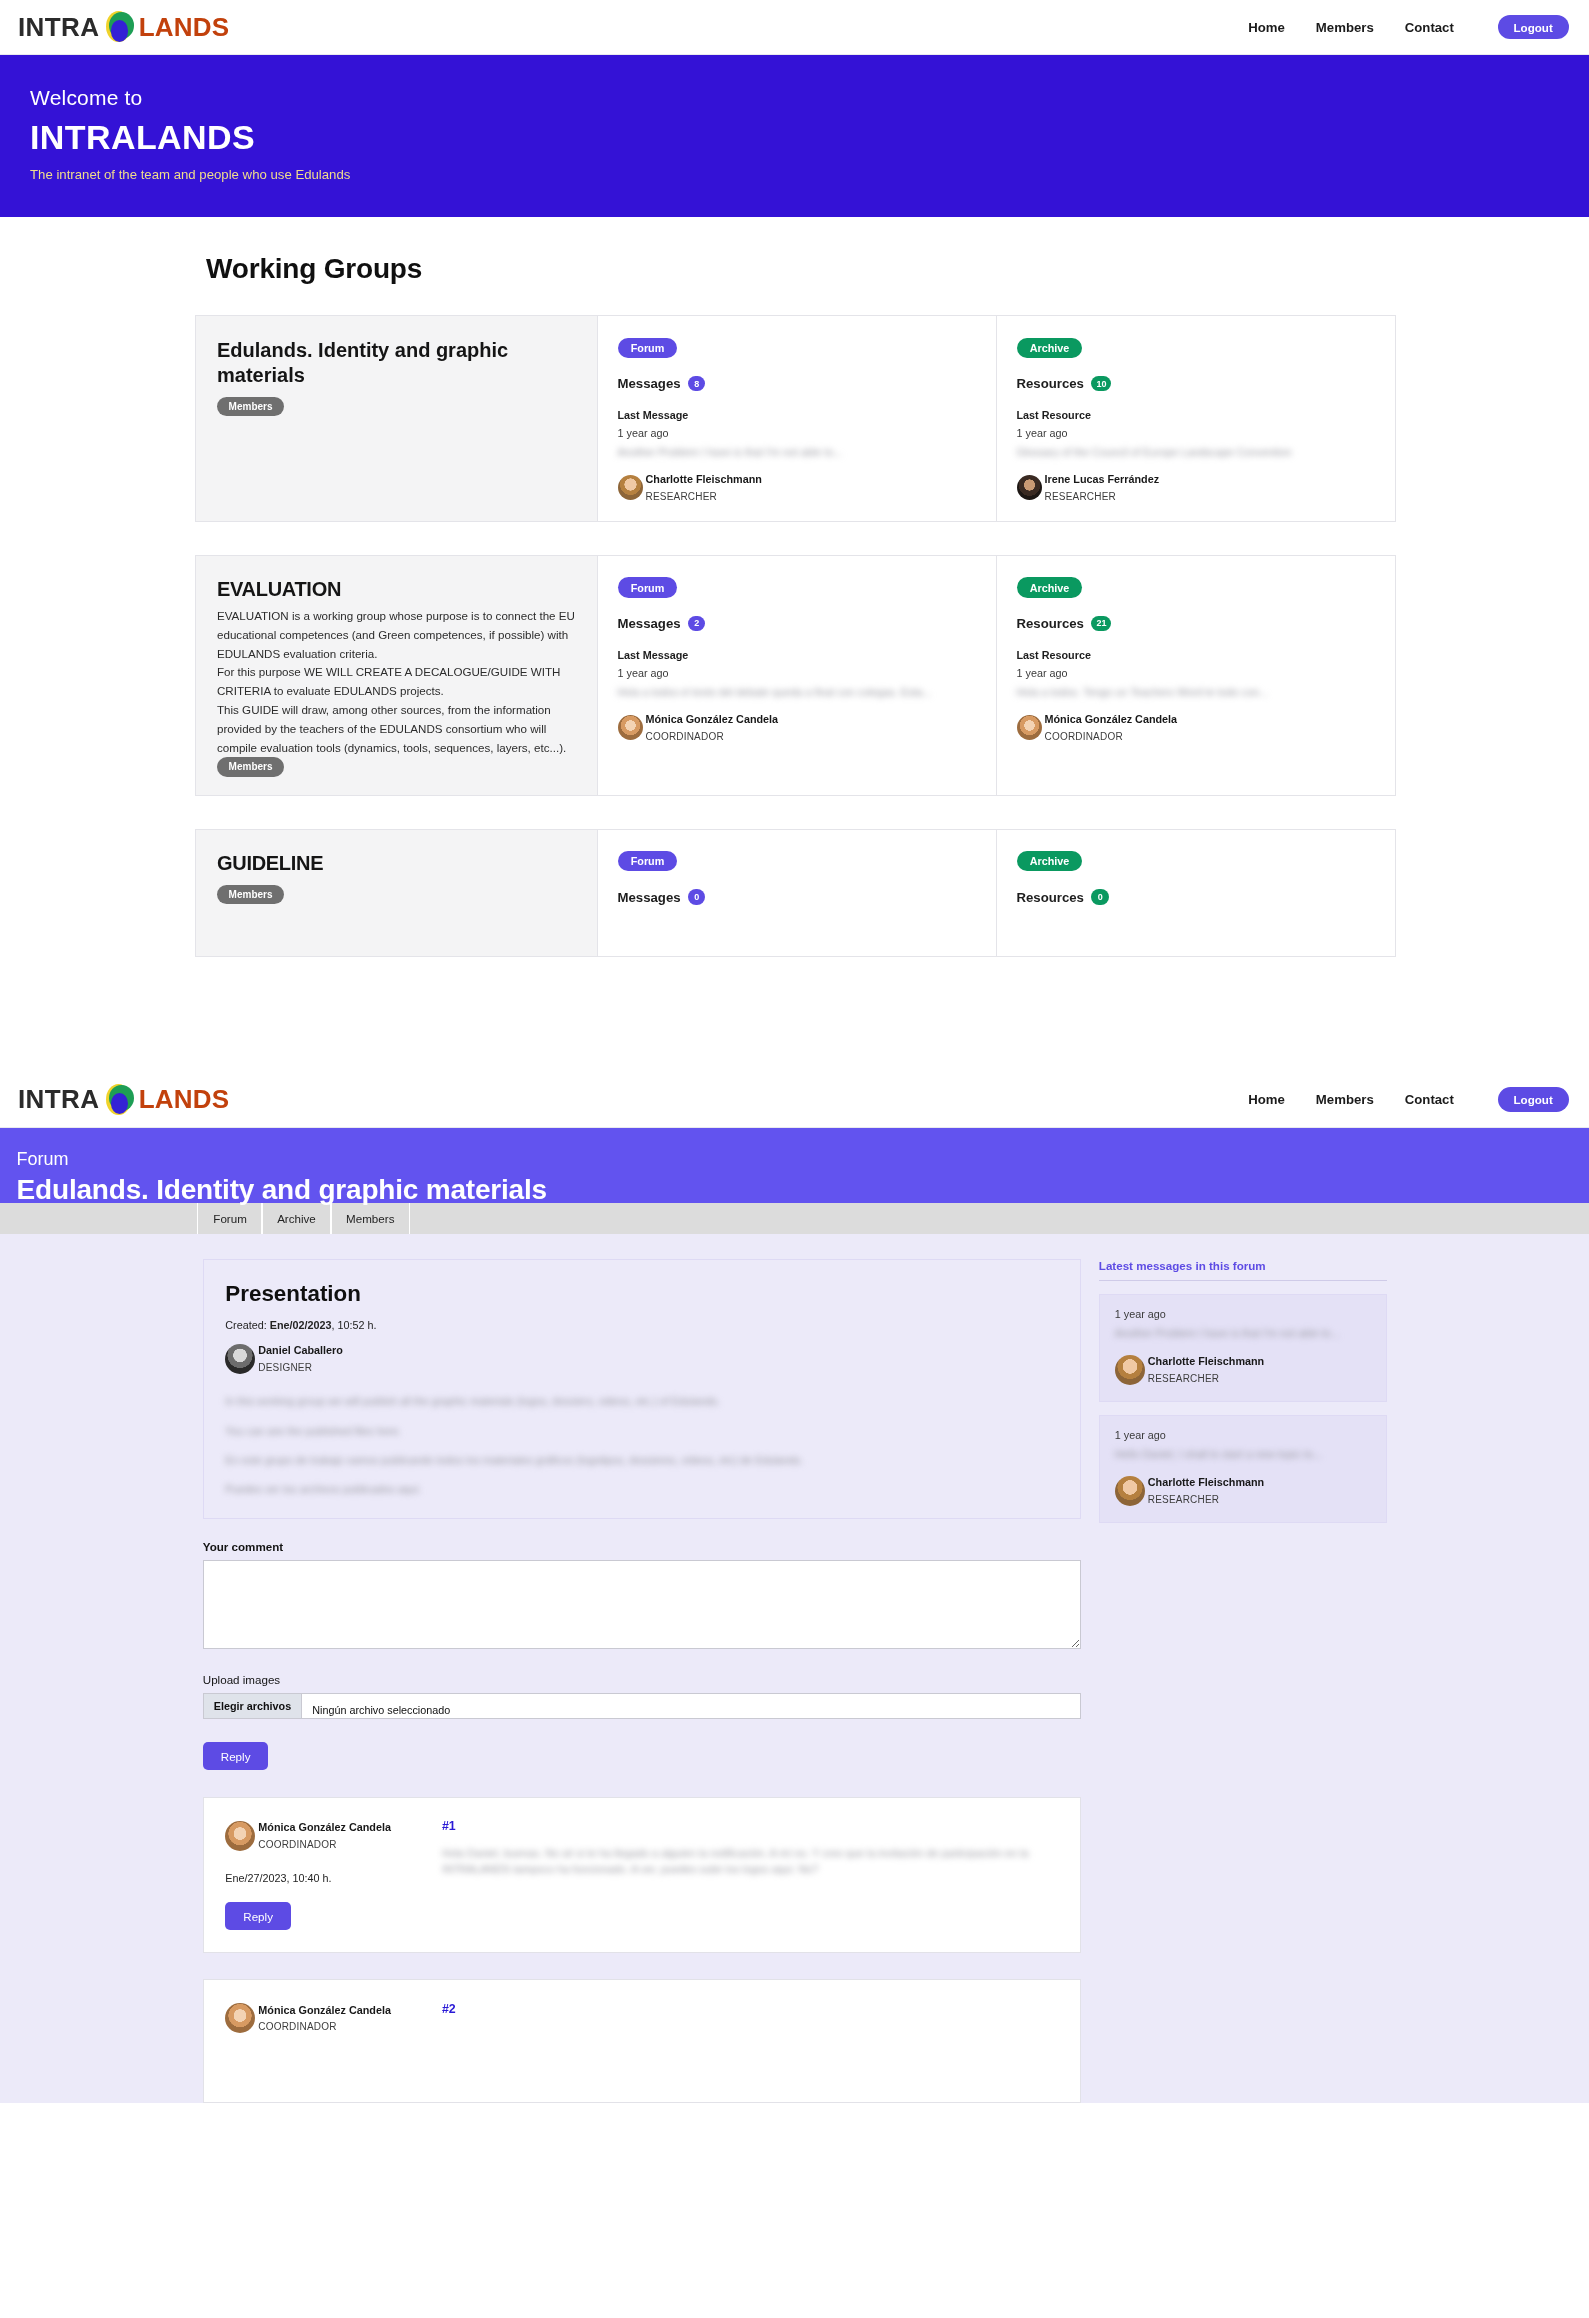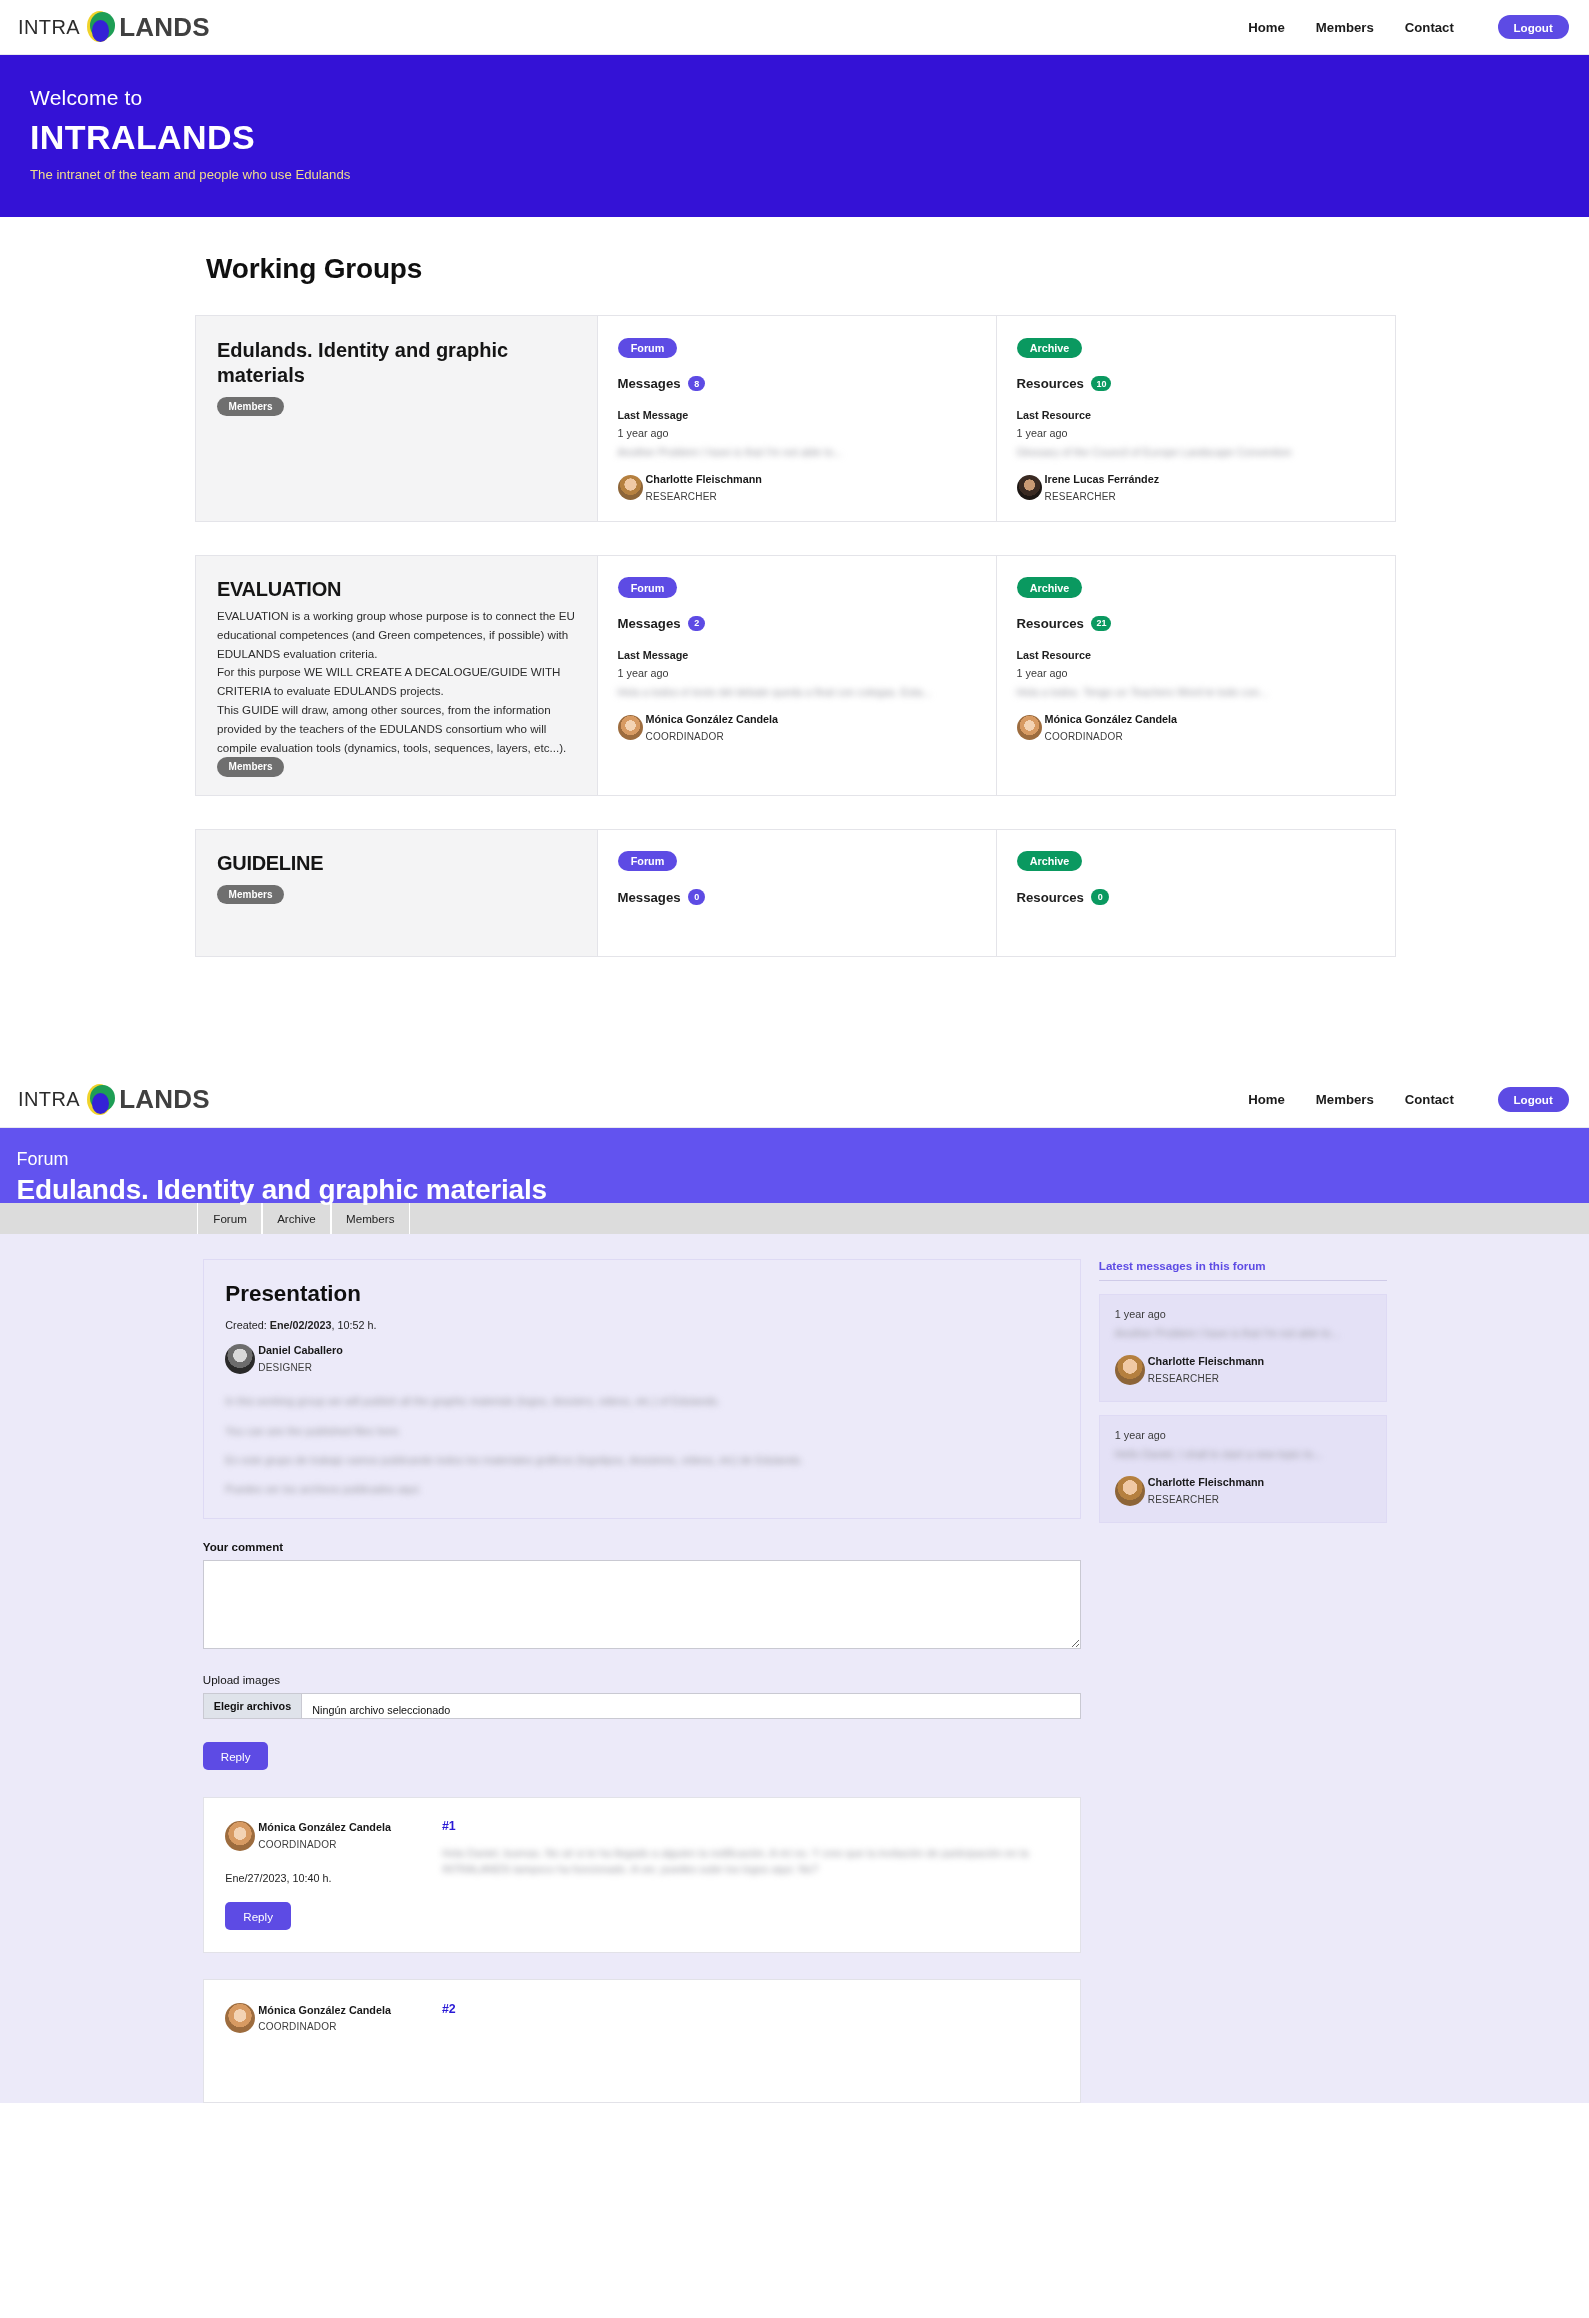--- a/index.html
+++ b/index.html
@@ -16,39 +16,39 @@
     height: 55px;
     background: #ffffff;
     display: flex;
     align-items: center;
     justify-content: space-between;
     padding: 0 21.5px 0 18px;
     border-bottom: 0.8px solid #e9e9ee;
   }
   .brand { display: flex; align-items: center; height: 100%; }
   .brand-intra {
-    font-size: 20px;
+    font-size: 26px;
     letter-spacing: 0.4px;
-    font-weight: 400;
+    font-weight: 700;
     color: #2b2b2b;
   }
   .brand-mark {
     position: relative;
     width: 35px; height: 35px;
     margin: 0 1.7px 0 2.5px;
   }
   .brand-mark i { position: absolute; border-radius: 50%; display: block; }
   .bm-yellow { width: 25px; height: 31px; left: 4.1px; top: 1.7px; background: #f0d32a; border-radius: 50%; }
   .bm-green  { width: 25px; height: 26.5px; left: 7.5px; top: 2.5px; background: #1e9e55; border-radius: 50%; }
   .bm-blue   { width: 17.4px; height: 21.5px; left: 9px; top: 10.8px; background: #3421d6; border-radius: 50%; }
   .brand-lands {
     font-size: 26px;
     font-weight: 700;
     letter-spacing: 0.2px;
-    color: #404040;
+    color: #c2410c;
   }
   .main-nav { display: flex; align-items: center; gap: 31px; }
   .main-nav a {
     font-size: 13.2px;
     font-weight: 700;
     color: #1b1b1b;
     text-decoration: none;
   }
   .logout-btn {
     background: #5d4be4;

